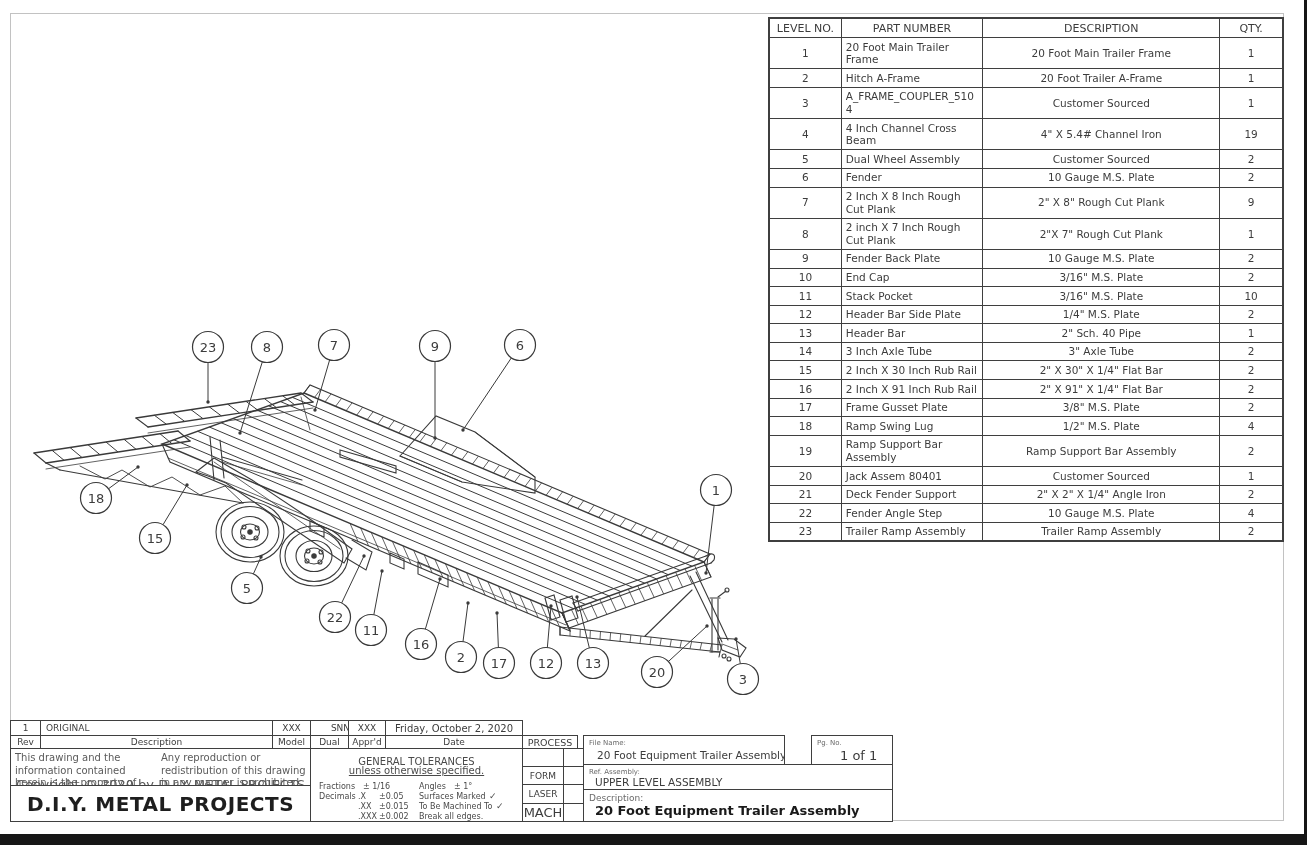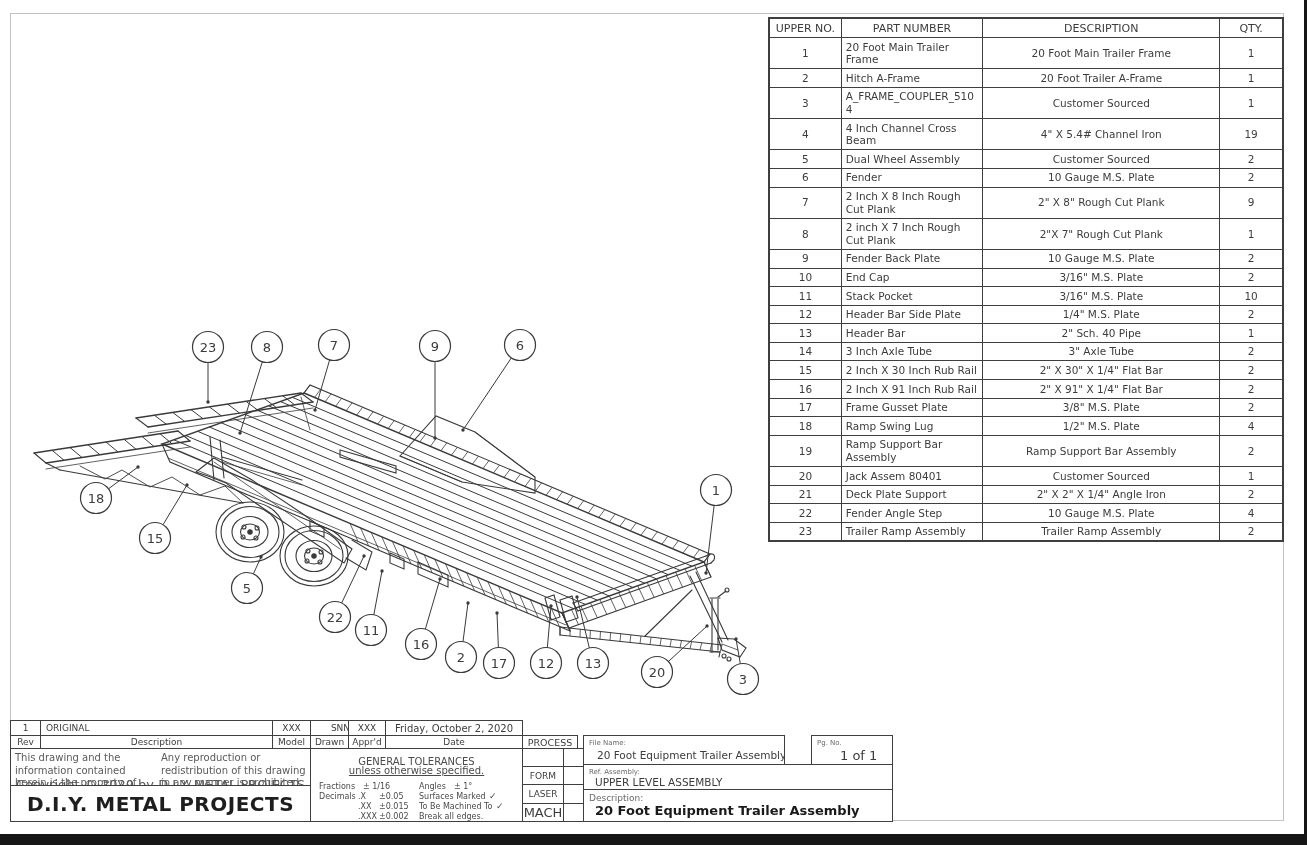--- a/index.html
+++ b/index.html
@@ -376,21 +376,21 @@
 
 <table id="bom" class="abs">
   <colgroup>
       <col style="width:72px">
       <col style="width:141px">
       <col style="width:236px">
       <col style="width:63px">
     </colgroup>
   <thead>
       <tr id="bom-head">
-        <th>UPPER NO.</th>
+        <th>LEVEL NO.</th>
         <th>PART NUMBER</th>
         <th>DESCRIPTION</th>
         <th>QTY.</th>
       </tr>
     </thead>
   <tbody id="bom-body">
       <tr>
         <td class="item">1</td>
         <td class="part">20 Foot Main Trailer Frame</td>
         <td class="desc">20 Foot Main Trailer Frame</td>
@@ -505,21 +505,21 @@
         <td class="qty">2</td>
       </tr>
       <tr>
         <td class="item">20</td>
         <td class="part">Jack Assem 80401</td>
         <td class="desc">Customer Sourced</td>
         <td class="qty">1</td>
       </tr>
       <tr>
         <td class="item">21</td>
-        <td class="part">Deck Plate Support</td>
+        <td class="part">Deck Fender Support</td>
         <td class="desc">2" X 2" X 1/4" Angle Iron</td>
         <td class="qty">2</td>
       </tr>
       <tr>
         <td class="item">22</td>
         <td class="part">Fender Angle Step</td>
         <td class="desc">10 Gauge M.S. Plate</td>
         <td class="qty">4</td>
       </tr>
       <tr>
@@ -534,21 +534,21 @@
 <div class="cell" style="left:10px;top:720px;width:31px;height:16px">1</div>
 <div class="cell left" style="left:40px;top:720px;width:233px;height:16px">ORIGINAL</div>
 <div class="cell" style="left:272px;top:720px;width:39px;height:16px">XXX</div>
 <div class="cell" style="left:310px;top:720px;width:61px;height:16px">SNN</div>
 <div class="cell" style="left:348px;top:720px;width:38px;height:16px">XXX</div>
 <div class="cell" style="left:385px;top:720px;width:138px;height:16px;font-size:10px">Friday, October 2, 2020</div>
 
 <div class="cell" style="left:10px;top:735px;width:31px;height:14px">Rev</div>
 <div class="cell" style="left:40px;top:735px;width:233px;height:14px">Description</div>
 <div class="cell" style="left:272px;top:735px;width:39px;height:14px">Model</div>
-<div class="cell" style="left:310px;top:735px;width:39px;height:14px">Drawn</div>
+<div class="cell" style="left:310px;top:735px;width:39px;height:14px">Dual</div>
 <div class="cell" style="left:348px;top:735px;width:38px;height:14px">Appr'd</div>
 <div class="cell" style="left:385px;top:735px;width:138px;height:14px">Date</div>
 
 <div class="cell" style="left:522px;top:735px;width:56px;height:14px;font-size:9.5px">PROCESS</div>
 <div id="process-col">
     <div class="cell" style="left: 522px; top: 748px; width: 42px; height: 19px; font-size: 9px; margin-top: 32px;">C &amp; D</div>
     <div class="cell" style="left: 563px; top: 748px; width: 21px; height: 19px;"></div>
     <div class="cell" style="left: 522px; top: 766px; width: 42px; height: 19px; font-size: 9px;">FORM</div>
     <div class="cell" style="left: 563px; top: 766px; width: 21px; height: 19px;"></div>
     <div class="cell" style="left: 522px; top: 784px; width: 42px; height: 20px; font-size: 9px;">LASER</div>

